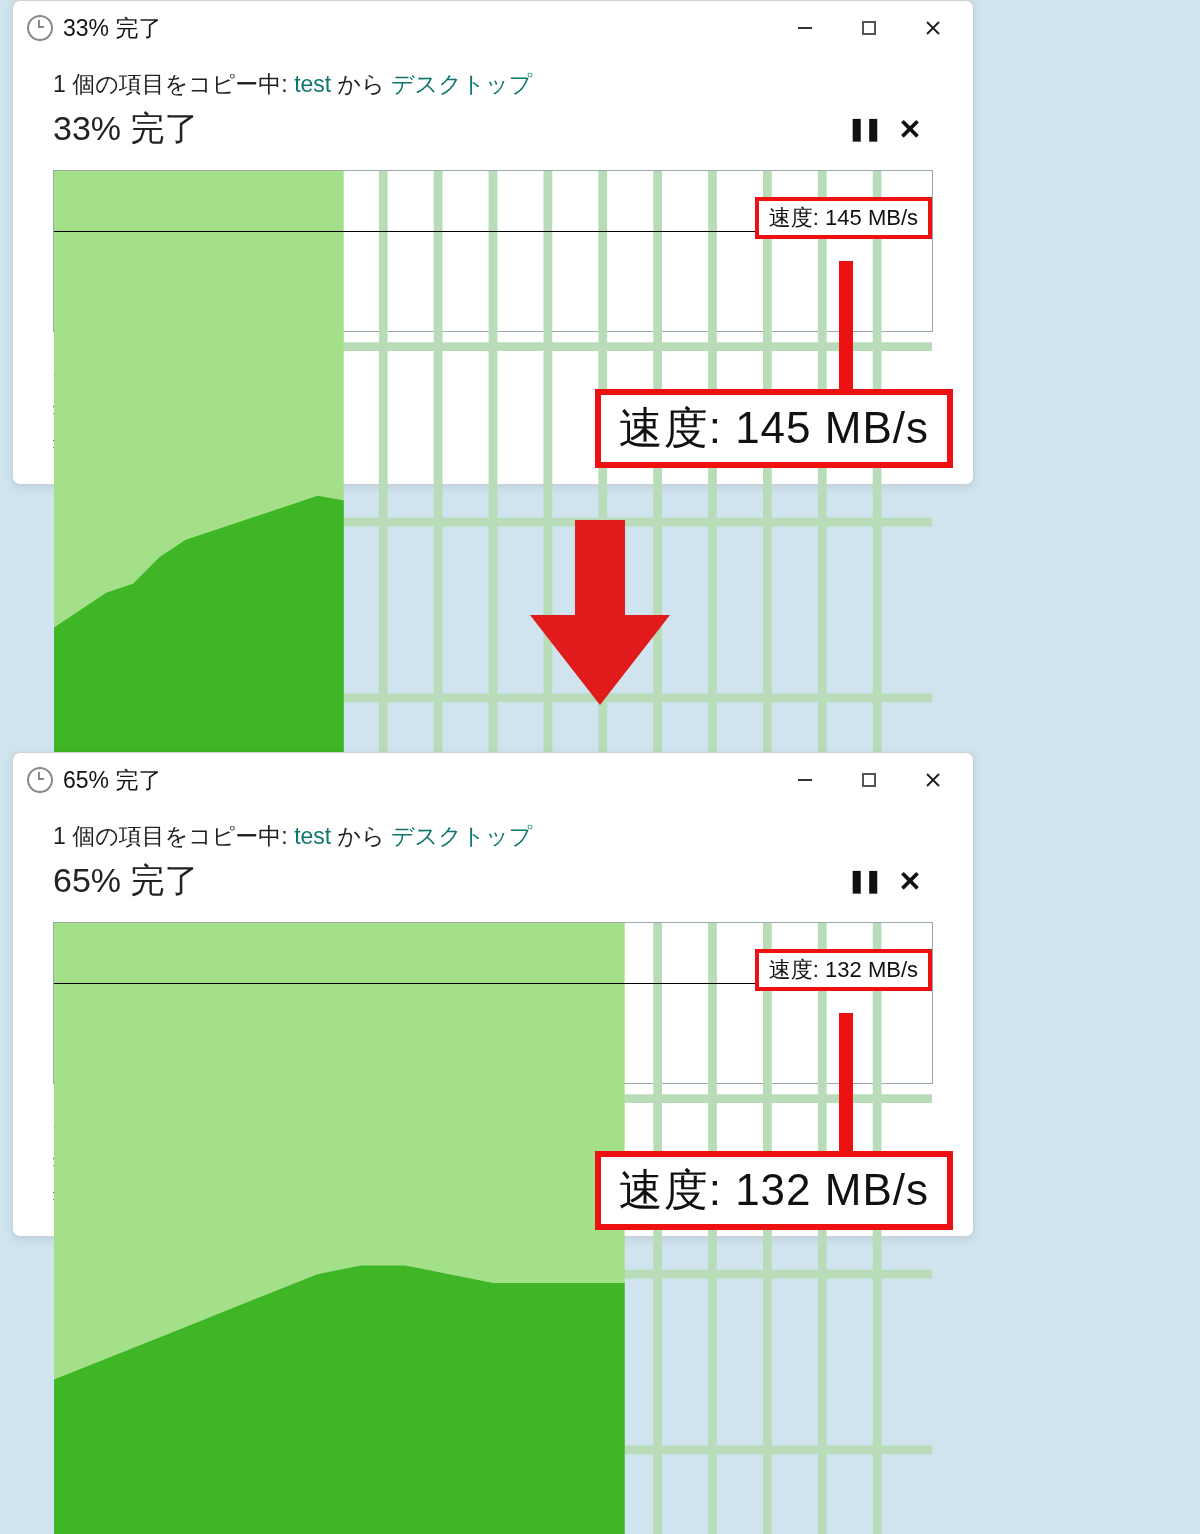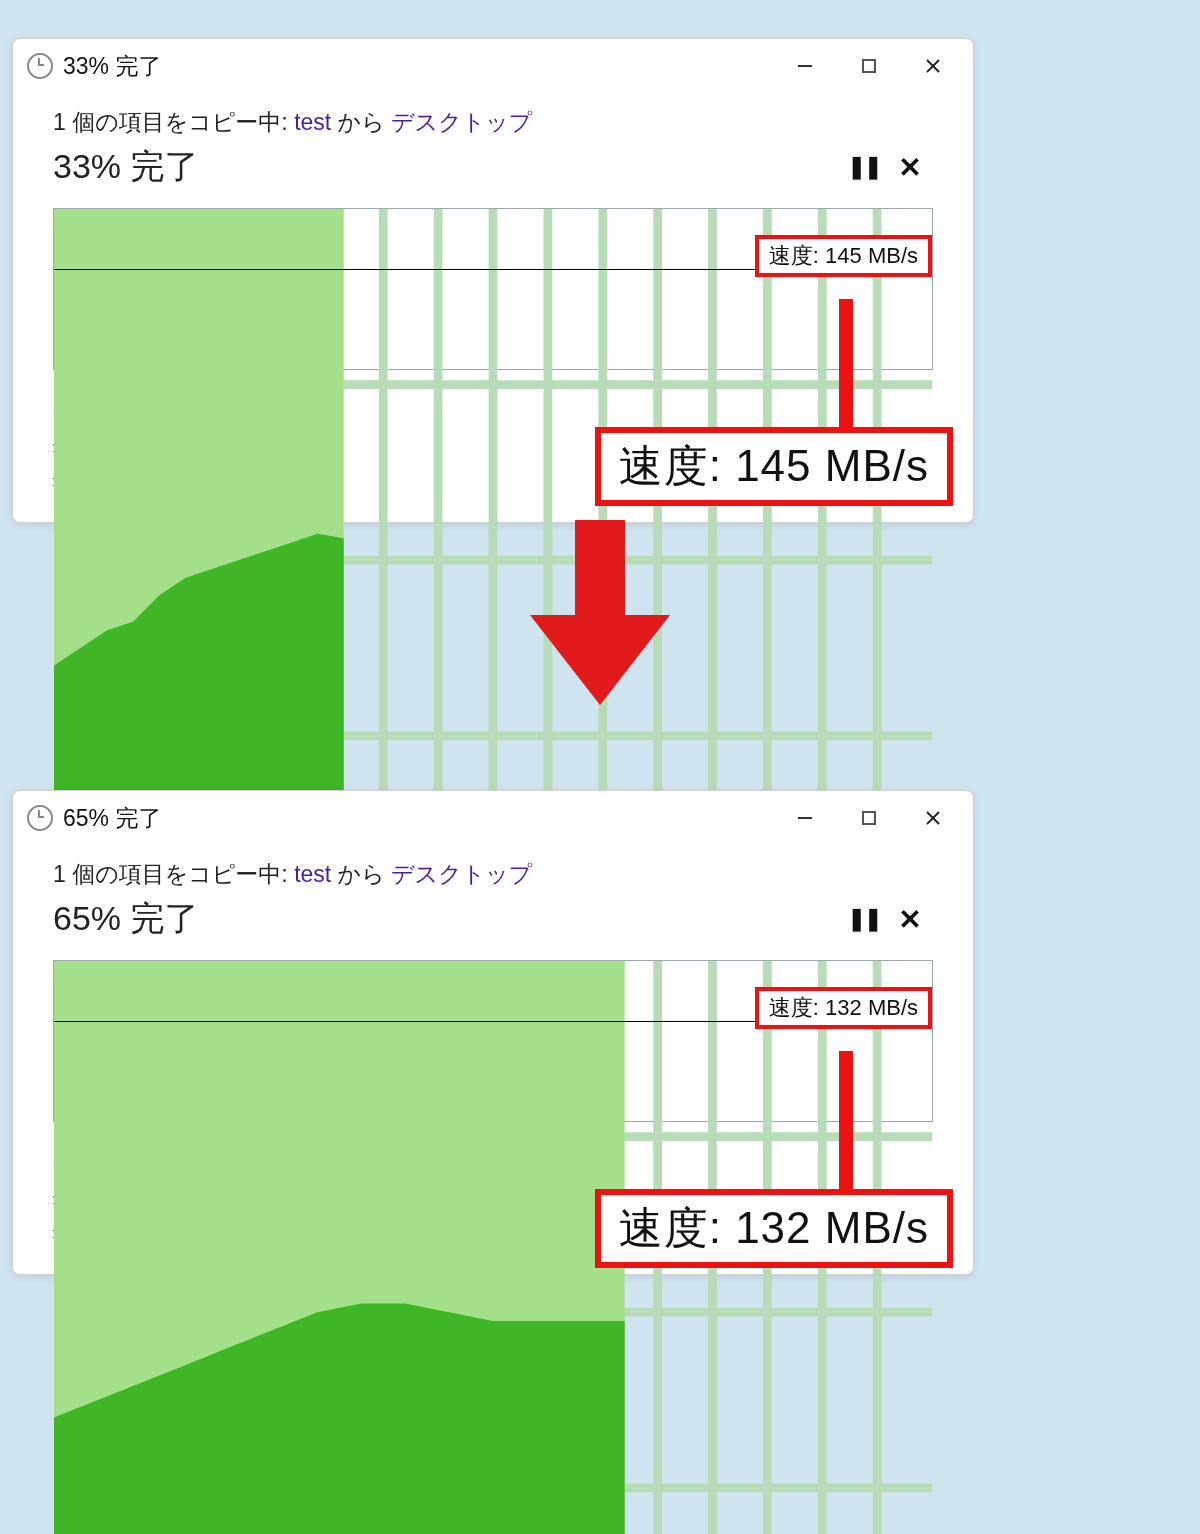--- a/index.html
+++ b/index.html
@@ -1,32 +1,32 @@
 <!DOCTYPE html>
 <html><head>
 <meta charset="utf-8">
 <style>
   html,body{margin:0;padding:0;background:#f0f0f0;font-family:"Yu Gothic UI","Segoe UI",Meiryo,sans-serif;}
   .stage{width:1200px;height:1534px;margin:0 auto;background:#d0e4f0;position:relative;padding:3px;box-sizing:border-box;}
-  .dialog{width:960px;background:#fff;border:1px solid #d0d0d0;border-radius:8px;box-shadow:0 2px 8px rgba(0,0,0,.1);position:relative;margin-top:38px;}
+  .dialog{width:960px;background:#fff;border:1px solid #d0d0d0;border-radius:8px;box-shadow:0 2px 8px rgba(0,0,0,.1);position:relative;}
   .dlg1{position:absolute;left:12px;top:0;}
   .dlg2{position:absolute;left:12px;top:752px;}
   
   .titlebar{height:54px;display:flex;align-items:center;padding:0 8px 0 14px;}
   .titlebar .ticon{width:22px;height:22px;border:2px solid #888;border-radius:50%;position:relative;margin-right:10px;flex:0 0 auto;}
   .titlebar .ticon::before{content:"";position:absolute;left:9px;top:3px;width:2px;height:7px;background:#888;}
   .titlebar .ticon::after{content:"";position:absolute;left:9px;top:9px;width:6px;height:2px;background:#888;}
   .titlebar .ttl{font-size:23px;color:#111;}
   .titlebar .spacer{flex:1;}
   .winbtn{width:64px;height:44px;display:flex;align-items:center;justify-content:center;color:#333;}
   .winbtn svg{display:block;}
   
   .dbody{padding:14px 40px 28px 40px;}
   .copying{font-size:23px;color:#222;}
-  .copying a{color:#4c1d95;text-decoration:none;}
+  .copying a{color:#0f766e;text-decoration:none;}
   .bigpct{font-size:34px;color:#222;margin-top:6px;display:flex;align-items:center;}
   .bigpct .spacer{flex:1;}
   .pcbtn{width:46px;text-align:center;font-size:28px;font-weight:bold;color:#111;}
   
   .chartwrap{margin-top:18px;position:relative;height:160px;border:1px solid #9aa;}
   .grid{position:absolute;inset:0;}
   .grid line{stroke:#b8dcb8;stroke-width:1;}
   .fillsvg{position:absolute;inset:0;}
   .midline{position:absolute;left:0;right:0;top:60px;height:1px;background:#000;}
   .speedbadge{position:absolute;right:0;top:26px;background:#fff;border:4px solid #e11;padding:2px 10px 2px 10px;font-size:22px;color:#111;white-space:nowrap;z-index:3;}

